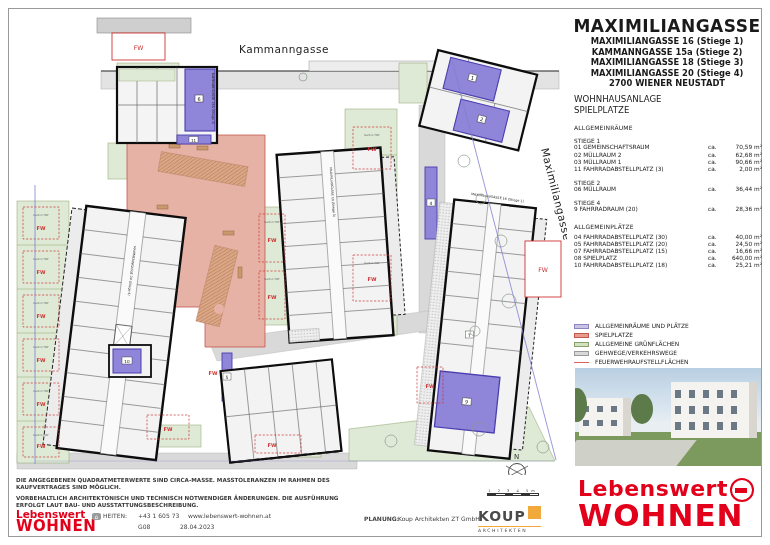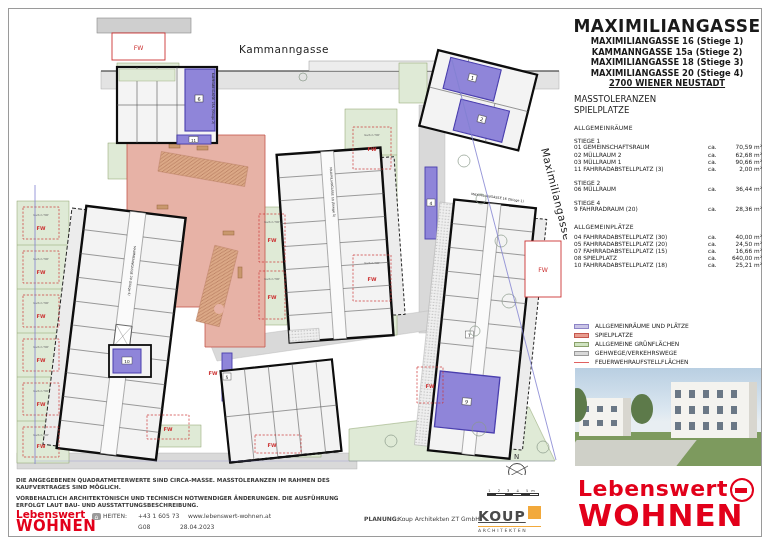--- a/index.html
+++ b/index.html
@@ -9,21 +9,21 @@
     font-family:"DejaVu Sans", sans-serif; color:#1a1a1a; overflow:hidden;
   }
   #frame { position:absolute; left:8px; top:8px; width:754px; height:529px; border:1px solid #9a9a9a; }
   
   #plan { position:absolute; left:9px; top:9px; }
   svg text { font-family:"DejaVu Sans", sans-serif; }
   
   #rightpanel { position:absolute; left:572px; top:16px; width:190px; }
   .tb-title { font-size:17px; font-weight:bold; text-align:center; letter-spacing:.5px; }
   .tb-addr { font-size:8.4px; font-weight:bold; text-align:center; line-height:10.6px; }
-  .tb-city { font-size:8.4px; font-weight:bold; text-align:center; line-height:11px;text-decoration:underline; }
+  .tb-city { font-size:8.4px; font-weight:bold; text-align:center; line-height:11px; }
   .tb-sub { font-size:8.6px; color:#222; line-height:10.5px; margin-left:2px; }
   .list-head { font-size:6px; color:#222; margin:9px 0 0 2px; letter-spacing:.2px; }
   .grp-head { font-size:5.8px; color:#222; margin:7px 0 0 2px; }
   .row { display:flex; font-size:5.8px; color:#222; line-height:7.2px; margin-left:2px; }
   .rl { flex:1; }
   .rc { width:16px; }
   .rv { width:38px; text-align:right; }
   .legend { margin-top:52px; margin-left:2px; }
   .leg-row { display:flex; align-items:center; height:9px; }
   .leg-sw { width:15px; height:5px; border:0.5px solid #888; margin-right:6px; }
@@ -48,21 +48,21 @@
   #seal { position:absolute; left:152px; top:0px; width:24px; height:24px; border:2.5px solid #e2001a; border-radius:50%; }
   #seal::after { content:""; position:absolute; left:3px; top:8px; width:12px; height:5px; background:#e2001a; }
   
   .disc { position:absolute; font-size:5.6px; font-weight:bold; color:#3a3a3a; width:345px; line-height:7px; }
   #flogo { position:absolute; left:16px; top:509px; }
   .flogo1 { color:#e2001a; font-weight:bold; font-size:10.5px; line-height:10px; }
   .flogo2 { color:#e2001a; font-weight:bold; font-size:15px; line-height:14px; letter-spacing:.5px; }
   .fmeta { position:absolute; font-size:6px; color:#444; }
   .hicon { display:inline-block; width:9px; height:7px; background:#9a9a9a; border-radius:2px; color:#fff; font-size:6px; line-height:7px; text-align:center; margin-right:2px; vertical-align:middle; }
   #koup { position:absolute; left:478px; top:506px; }
-  .koup-name { font-size:14px; font-weight:bold; color:#4a4a4a; letter-spacing:1px; line-height:14px; display:inline-block;text-decoration:underline; }
+  .koup-name { font-size:14px; font-weight:bold; color:#4a4a4a; letter-spacing:1px; line-height:14px; display:inline-block; }
   .koup-sq { display:inline-block; width:13px; height:13px; background:#f2a93b; vertical-align:top; margin-left:2px; }
   .koup-sub { font-size:4.6px; color:#4a4a4a; letter-spacing:1.6px; border-top:1px solid #f2a93b; margin-top:1px; padding-top:1px; }
   #scalebar { position:absolute; left:487px; top:489px; width:52px; }
   .sc-num { font-size:3.6px; color:#444; text-align:center; letter-spacing:3px; line-height:4px; }
   .sc-bar { display:flex; height:2.5px; border:0.5px solid #333; }
   .sc-seg { flex:1; } .sc-b { background:#333; } .sc-w { background:#fff; }
 </style>
 </head>
 <body>
 
@@ -291,21 +291,21 @@
   </svg>
   </div>
 
   <div id="rightpanel">
     <div class="tb-title">MAXIMILIANGASSE</div>
     <div class="tb-addr">MAXIMILIANGASSE 16 (Stiege 1)</div>
     <div class="tb-addr">KAMMANNGASSE 15a (Stiege 2)</div>
     <div class="tb-addr">MAXIMILIANGASSE 18 (Stiege 3)</div>
     <div class="tb-addr">MAXIMILIANGASSE 20 (Stiege 4)</div>
     <div class="tb-city">2700 WIENER NEUSTADT</div>
-    <div class="tb-sub" style="margin-top:5px">MASSTOLERANZEN</div>
+    <div class="tb-sub" style="margin-top:5px">WOHNHAUSANLAGE</div>
     <div class="tb-sub">SPIELPLATZE</div>
 
     <div class="list-head">ALLGEMEINRÄUME</div>
 
     <div class="grp-head">STIEGE 1</div>
     <div class="row">
       <span class="rl">01 GEMEINSCHAFTSRAUM</span>
         <span class="rc">ca.</span>
         <span class="rv">70,59 m²</span>
       </div>

